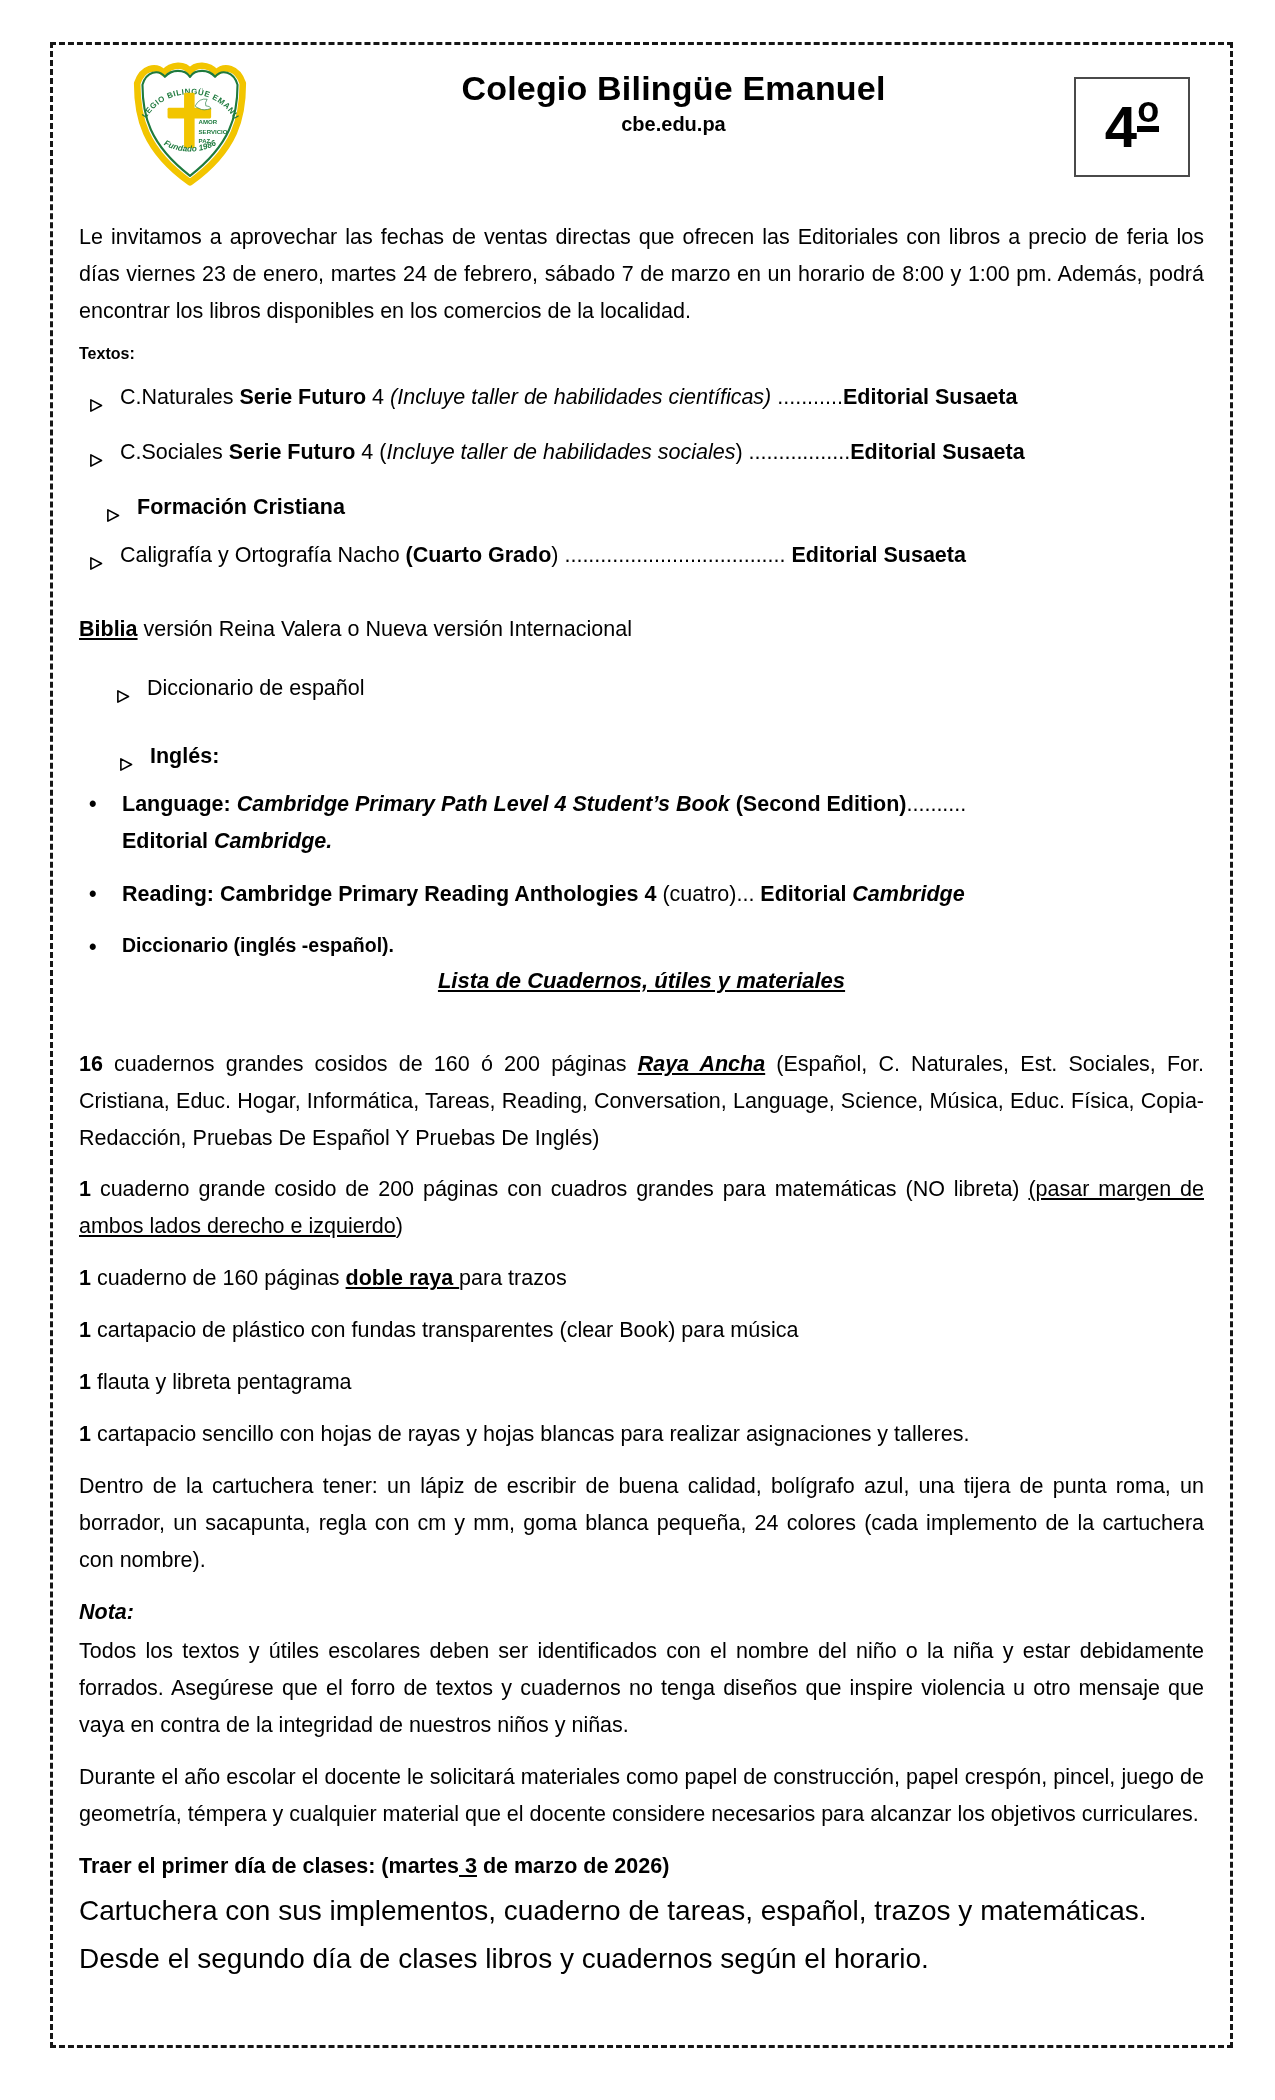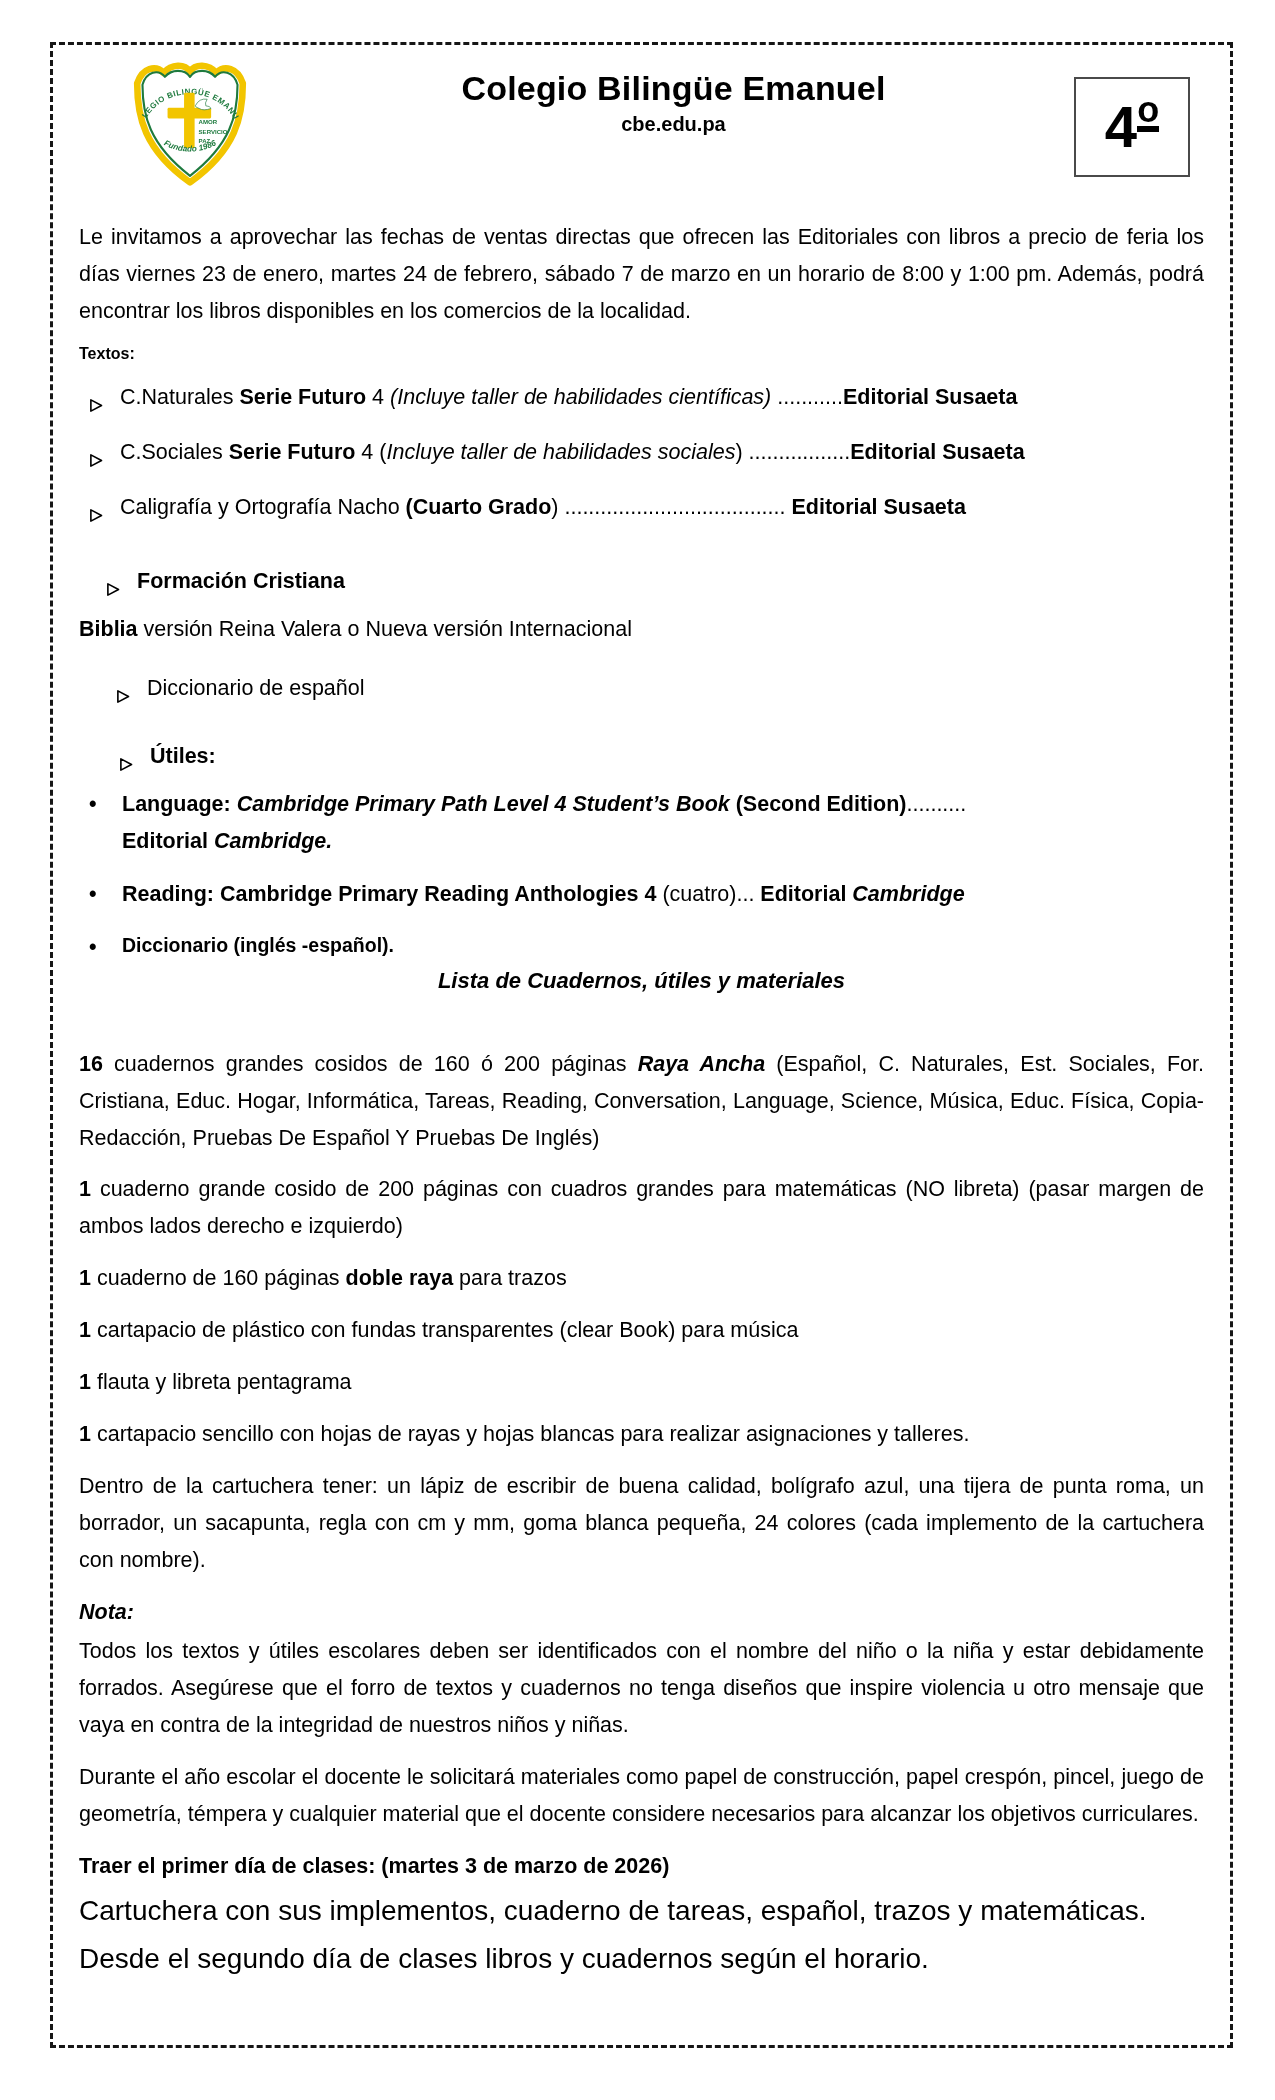--- a/index.html
+++ b/index.html
@@ -13,21 +13,21 @@
   .hdr-center{flex:1;text-align:center;padding-top:12px;}
   .school-name{font-size:34px;font-weight:bold;letter-spacing:.2px;}
   .subtitle{font-size:23px;margin-top:7px;}
   .website{font-size:20px;font-weight:bold;margin-top:5px;}
   .grade-badge{flex:0 0 auto;width:112px;height:96px;margin-top:20px;margin-right:14px;
                border:2px solid #4a4a4a;display:flex;align-items:center;justify-content:center;background:#fff;}
   .digit{font-size:58px;font-weight:bold;line-height:1;}
   .ord{display:inline-block;font-size:36px;font-weight:bold;line-height:.8;
        border-bottom:6px solid #000;transform:translateY(-13px);padding-bottom:1px;}
   
-  .b{font-weight:bold;} .i{font-style:italic;} .u{}
+  .b{font-weight:bold;} .i{font-style:italic;} .u{text-decoration:underline;}
   .para{margin:0 0 15px 0;font-size:21.5px;line-height:1.72;}
   .j{text-align:justify;}
   .heading-b{font-weight:bold;font-size:16px;margin:4px 0 16px 0;}
   .bullet-row{display:flex;align-items:flex-start;font-size:21.5px;line-height:1.72;margin:0 0 9px 0;}
   .bullet-row .txt{flex:1;}
   .arrow{flex:0 0 auto;width:31px;padding-top:9px;}
   .dot{flex:0 0 auto;width:33px;font-weight:bold;font-size:21.5px;}
   .pl-10{padding-left:10px;} .pl-27{padding-left:27px;} .pl-37{padding-left:37px;} .pl-40{padding-left:40px;}
   .mb-28{margin-bottom:28px!important;} .mb-22{margin-bottom:22px!important;}
   .mb-16{margin-bottom:16px!important;} .mb-2{margin-bottom:2px!important;}
@@ -83,47 +83,47 @@
             <path d="M1.5,1.5 L10,6 L1.5,10.5 Z" fill="#fff" stroke="#000" stroke-width="1.3" stroke-linejoin="round"></path>
           </svg></span>
       <span class="txt"><span>C.Naturales </span><span class="b">Serie Futuro</span><span> 4 </span><span class="i">(Incluye taller de habilidades científicas)</span><span> ...........</span><span class="b">Editorial Susaeta</span></span>
     </div>
     <div class="bullet-row pl-10">
       <span class="arrow"><svg width="15" height="15" viewBox="0 0 12 12">
             <path d="M1.5,1.5 L10,6 L1.5,10.5 Z" fill="#fff" stroke="#000" stroke-width="1.3" stroke-linejoin="round"></path>
           </svg></span>
       <span class="txt"><span>C.Sociales </span><span class="b">Serie Futuro</span><span> 4 (</span><span class="i">Incluye taller de habilidades sociales</span><span>) .................</span><span class="b">Editorial Susaeta</span></span>
     </div>
+    <div class="bullet-row pl-27 mb-2">
+      <span class="arrow"><svg width="15" height="15" viewBox="0 0 12 12">
+            <path d="M1.5,1.5 L10,6 L1.5,10.5 Z" fill="#fff" stroke="#000" stroke-width="1.3" stroke-linejoin="round"></path>
+          </svg></span>
+      <span class="txt"><span class="b">Formación Cristiana</span></span>
+    </div>
+
     <div class="bullet-row pl-10 mb-28">
       <span class="arrow"><svg width="15" height="15" viewBox="0 0 12 12">
             <path d="M1.5,1.5 L10,6 L1.5,10.5 Z" fill="#fff" stroke="#000" stroke-width="1.3" stroke-linejoin="round"></path>
           </svg></span>
       <span class="txt"><span>Caligrafía y Ortografía Nacho </span><span class="b">(Cuarto Grado</span><span>) ..................................... </span><span class="b">Editorial Susaeta</span></span>
-    </div>
-
-    <div class="bullet-row pl-27 mb-2">
-      <span class="arrow"><svg width="15" height="15" viewBox="0 0 12 12">
-            <path d="M1.5,1.5 L10,6 L1.5,10.5 Z" fill="#fff" stroke="#000" stroke-width="1.3" stroke-linejoin="round"></path>
-          </svg></span>
-      <span class="txt"><span class="b">Formación Cristiana</span></span>
     </div>
     <p class="para mb-22"><span class="b u">Biblia</span><span> versión Reina Valera o Nueva versión Internacional</span></p>
 
     <div class="bullet-row pl-37 mb-22">
       <span class="arrow"><svg width="15" height="15" viewBox="0 0 12 12">
             <path d="M1.5,1.5 L10,6 L1.5,10.5 Z" fill="#fff" stroke="#000" stroke-width="1.3" stroke-linejoin="round"></path>
           </svg></span>
       <span class="txt"><span>Diccionario de español</span></span>
     </div>
 
     <div class="bullet-row pl-40 mb-2">
       <span class="arrow"><svg width="15" height="15" viewBox="0 0 12 12">
             <path d="M1.5,1.5 L10,6 L1.5,10.5 Z" fill="#fff" stroke="#000" stroke-width="1.3" stroke-linejoin="round"></path>
           </svg></span>
-      <span class="txt"><span class="b">Útiles:</span></span>
+      <span class="txt"><span class="b">Inglés:</span></span>
     </div>
     <div class="bullet-row pl-10 mb-16">
       <span class="dot">•</span>
       <span class="txt"><span class="b">Language: </span><span class="b i">Cambridge Primary Path Level 4 Student’s Book</span><span class="b"> (Second Edition)</span><span>..........</span><br><span class="b">Editorial </span><span class="b i">Cambridge.</span></span>
     </div>
     <div class="bullet-row pl-10 mb-16">
       <span class="dot">•</span>
       <span class="txt"><span class="b">Reading: Cambridge Primary Reading Anthologies 4</span><span> (cuatro)... </span><span class="b">Editorial </span><span class="b i">Cambridge</span></span>
     </div>
     <div class="bullet-row pl-10 mb-2 small">

